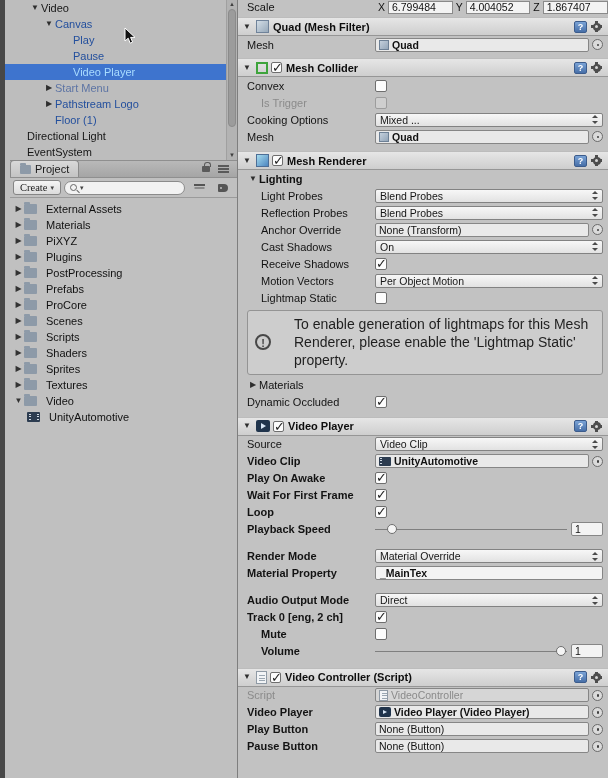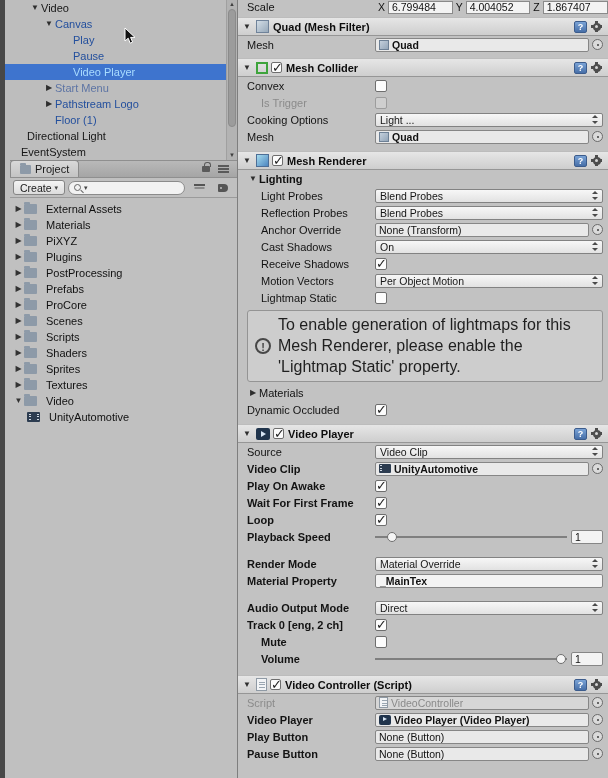--- a/index.html
+++ b/index.html
@@ -30,21 +30,21 @@
 .project{position:absolute;top:160px;left:5px;right:0;bottom:0;background:#c0c0c0;}
 .tabbar{height:18px;background:linear-gradient(#b9b9b9,#a5a5a5);border-top:1px solid #8f8f8f;border-bottom:1px solid #8f8f8f;display:flex;align-items:flex-end;}
 .tab{height:17px;display:flex;align-items:center;gap:4px;padding:0 9px;background:linear-gradient(#d9d9d9,#c3c3c3);border:1px solid #8a8a8a;border-bottom:none;border-radius:4px 4px 0 0;font-size:11px;color:#1a1a1a;}
 .folder-ico{display:inline-block;width:13px;height:10px;background:#8d9aa8;border-radius:1px;position:relative;flex:none;}
 .folder-ico::before{content:"";position:absolute;left:0;top:-2px;width:6px;height:2px;background:#8d9aa8;border-radius:1px 1px 0 0;}
 .folder-ico.small{width:11px;height:9px;}
 .lock-icon{width:8px;height:6px;background:#5a5a5a;border-radius:1px;position:relative;margin-left:auto;margin-right:8px;margin-bottom:5px;flex:none;}
 .lock-icon::before{content:"";position:absolute;left:1.5px;top:-4px;width:5px;height:4px;border:1.5px solid #5a5a5a;border-bottom:none;border-radius:3px 3px 0 0;}
 .menu-icon{width:11px;height:2px;background:#5a5a5a;box-shadow:0 3px 0 #5a5a5a,0 6px 0 #5a5a5a;margin-right:8px;margin-bottom:10px;flex:none;}
 .toolbar{height:20px;display:flex;align-items:center;padding:0 3px;border-bottom:1px solid #9b9b9b;background:#c0c0c0;gap:3px;}
-.create-btn{height:15px;display:flex;align-items:center;gap:3px;padding:0 6px;font-size:10.5px;font-family:Liberation Sans, sans-serif;color:#1a1a1a;background:linear-gradient(#f4f4f4,#dcdcdc);border:1px solid #858585;border-radius:3px;}
+.create-btn{height:15px;display:flex;align-items:center;gap:3px;padding:0 6px;font-size:10.5px;font-family:Liberation Serif, serif;color:#1a1a1a;background:linear-gradient(#f4f4f4,#dcdcdc);border:1px solid #858585;border-radius:3px;}
 .dd-glyph{font-size:7px;color:#444;}
 .search{flex:1;height:14px;background:#f2f2f2;border:1px solid #8b8b8b;border-radius:8px;display:flex;align-items:center;padding:0 5px;gap:3px;}
 .mag{width:7px;height:7px;border:1.3px solid #666;border-radius:50%;position:relative;flex:none;}
 .mag::after{content:"";position:absolute;left:5px;top:6px;width:4px;height:1.3px;background:#666;transform:rotate(45deg);}
 .filter-type{width:11px;height:2px;background:#555;box-shadow:0 3px 0 -0.5px #555,0 6px 0 -1px #555;margin:0 4px 6px 6px;flex:none;}
 .tag-ico{width:10px;height:8px;background:#555;border-radius:1px 4px 4px 1px;position:relative;margin:0 6px;flex:none;}
 .tag-ico::after{content:"";position:absolute;left:2px;top:3px;width:2px;height:2px;border-radius:50%;background:#c0c0c0;}
 .ptree{padding-top:3px;}
 .prow{height:16px;display:flex;align-items:center;padding-left:3px;white-space:nowrap;}
 .prow .tri{width:11px;font-size:8px;color:#333;}
@@ -91,21 +91,21 @@
 .numfield{width:32px;height:14px;background:#f3f3f3;border:1px solid #868686;border-radius:2px;font-size:10.5px;display:flex;align-items:center;padding:0 3px;margin-left:4px;flex:none;}
 .slider{flex:1;height:14px;position:relative;min-width:0;}
 .slider .track{position:absolute;left:0;right:0;top:6.5px;height:1.5px;background:#7f7f7f;}
 .slider .knob{position:absolute;top:2px;width:10px;height:10px;border-radius:50%;background:#f5f5f5;border:1px solid #6e6e6e;}
 .foldrow{height:17px;display:flex;align-items:center;padding-left:9px;}
 .foldrow .flabel{font-size:11px;}
 .foldrow .flabel.b{font-weight:bold;}
 .infobox{margin:4px 5px 2px 9px;border:1px solid #949494;border-radius:3px;background:#cdcdcd;display:flex;align-items:center;gap:7px;padding:4px 7px;}
 .info-icon{width:16px;height:16px;border:2px solid #474747;border-radius:50%;flex:none;position:relative;}
 .info-icon::after{content:"!";position:absolute;left:0;right:0;top:-1px;text-align:center;font-weight:bold;font-size:11px;color:#474747;line-height:16px;}
-.info-text{font-size:16px;line-height:1.3;color:#1f1f1f;}
+.info-text{font-size:14px;line-height:1.3;color:#1f1f1f;margin-left:16px;}
 .scalerow{height:14px;display:flex;align-items:center;padding:0 0 0 9px;}
 .axis{display:flex;align-items:center;flex:1;min-width:0;gap:3px;margin-left:3px;}
 .axis .al{font-size:10.5px;}
 .axis .af{flex:1;height:13px;background:#f3f3f3;border:1px solid #8a8a8a;font-size:10.5px;display:flex;align-items:center;padding:0 3px;min-width:0;overflow:hidden;}
 
 .mi{flex:none;display:inline-block;}
 .mi-mesh{width:10px;height:10px;background:linear-gradient(135deg,#c4d0dc,#93a5b8);border:1px solid #6d8095;}
 .mi-video{width:12px;height:9px;background:#2c3c50;border-radius:1px;position:relative;}
 .mi-video::before{content:"";position:absolute;left:1px;top:1px;width:1.5px;height:7px;background:repeating-linear-gradient(#cfd8e2 0 1px,transparent 1px 2.5px);}
 .mi-vp{width:12px;height:10px;background:#20344c;border-radius:2px;position:relative;}
@@ -160,21 +160,21 @@
           <span class="hl c-blue">Pathstream Logo</span>
         </div>
         <div class="hrow" style="padding-left:38px">
           <span class="tri"></span>
           <span class="hl c-blue">Floor (1)</span>
         </div>
         <div class="hrow" style="padding-left:10px">
           <span class="tri"></span>
           <span class="hl c-dark">Directional Light</span>
         </div>
-        <div class="hrow" style="padding-left:4px">
+        <div class="hrow" style="padding-left:10px">
           <span class="tri"></span>
           <span class="hl c-dark">EventSystem</span>
         </div>
       </div>
       <div class="vscroll">
         <span class="varrow up">▲</span>
         <span class="vthumb"></span>
         <span class="varrow down">▼</span>
       </div>
       <svg class="cursor" width="12" height="18" viewBox="0 0 12 18">
@@ -331,21 +331,21 @@
       <span class="ilabel">Convex</span>
       <span class="checkbox"></span>
     </div>
     <div class="irow">
       <span class="ilabel ind gray">Is Trigger</span>
       <span class="checkbox disabled"></span>
     </div>
     <div class="irow">
       <span class="ilabel">Cooking Options</span>
       <div class="dropdown">
-        <span>Light ...</span>
+        <span>Mixed ...</span>
         <span class="ddar"></span>
       </div>
     </div>
     <div class="irow">
       <span class="ilabel">Mesh</span>
       <div class="objfield">
         <span class="mi mi-mesh"></span>
         <span class="v b">Quad</span>
       </div>
       <span class="picker"></span>

